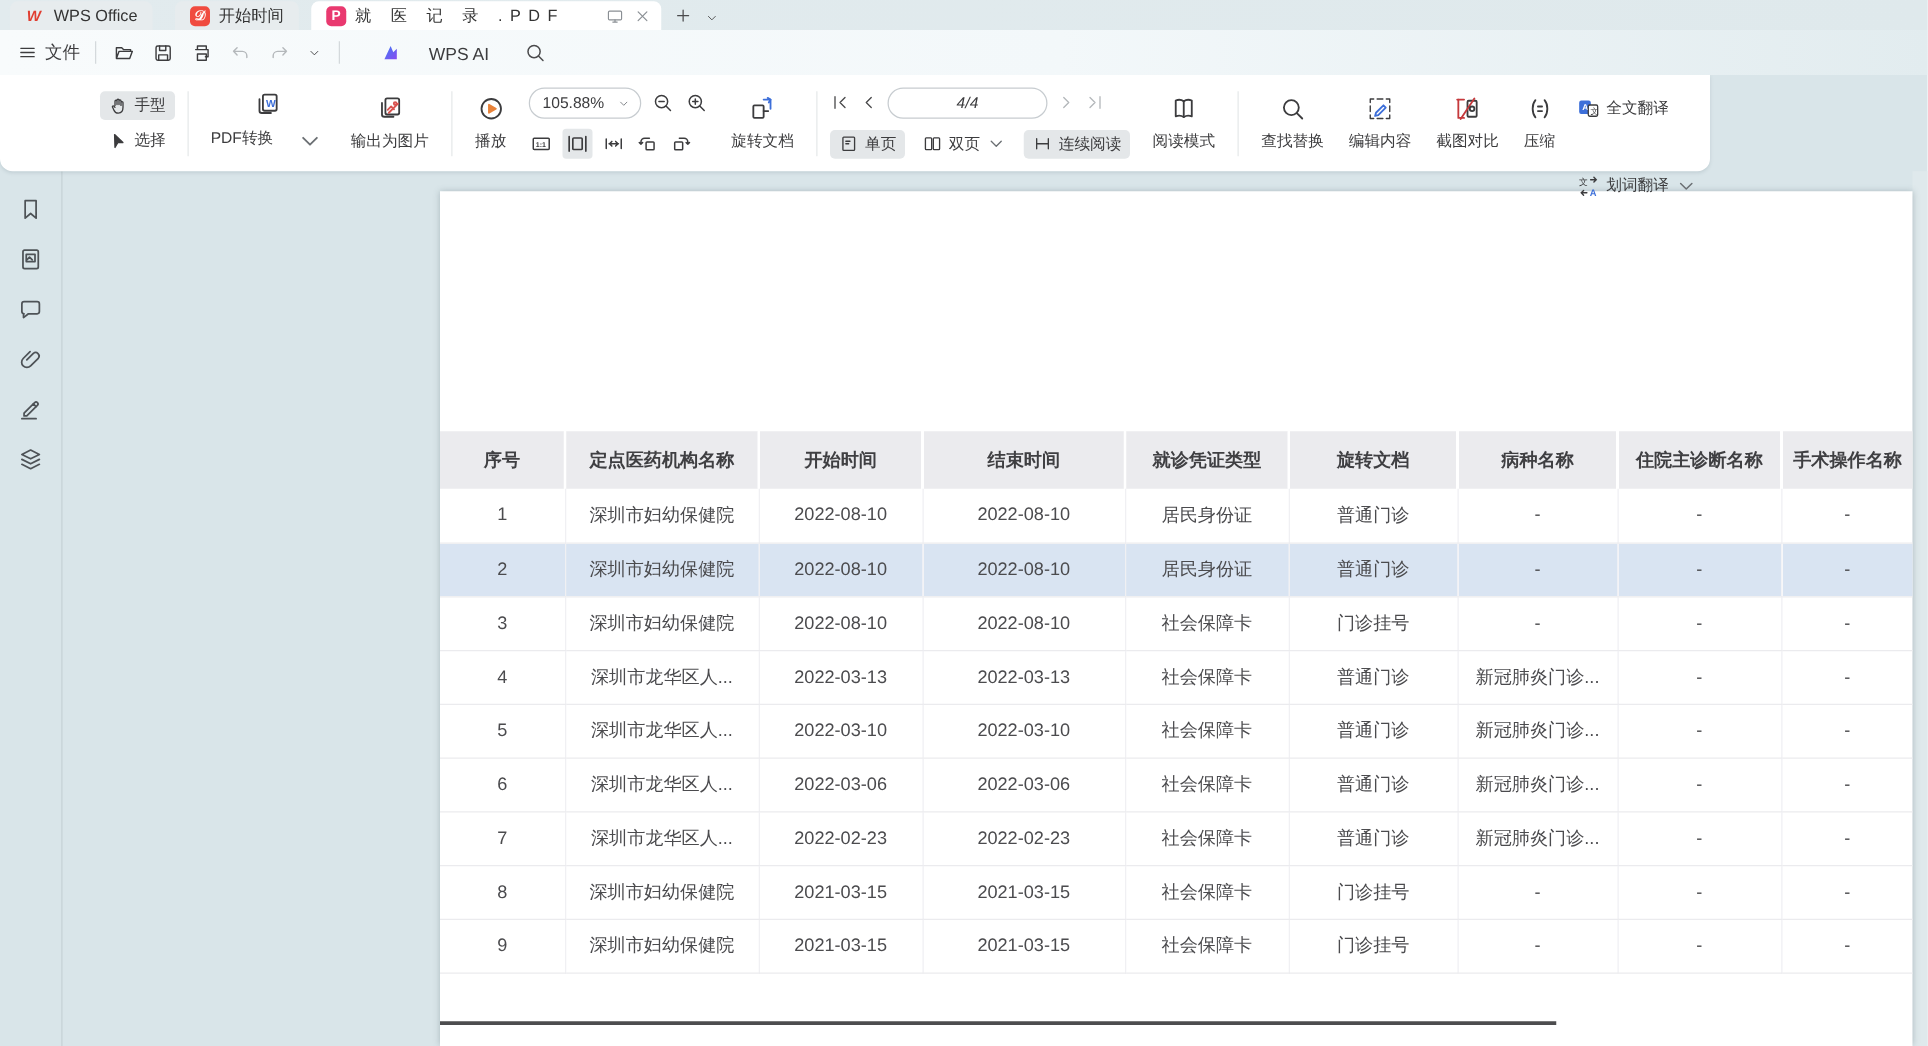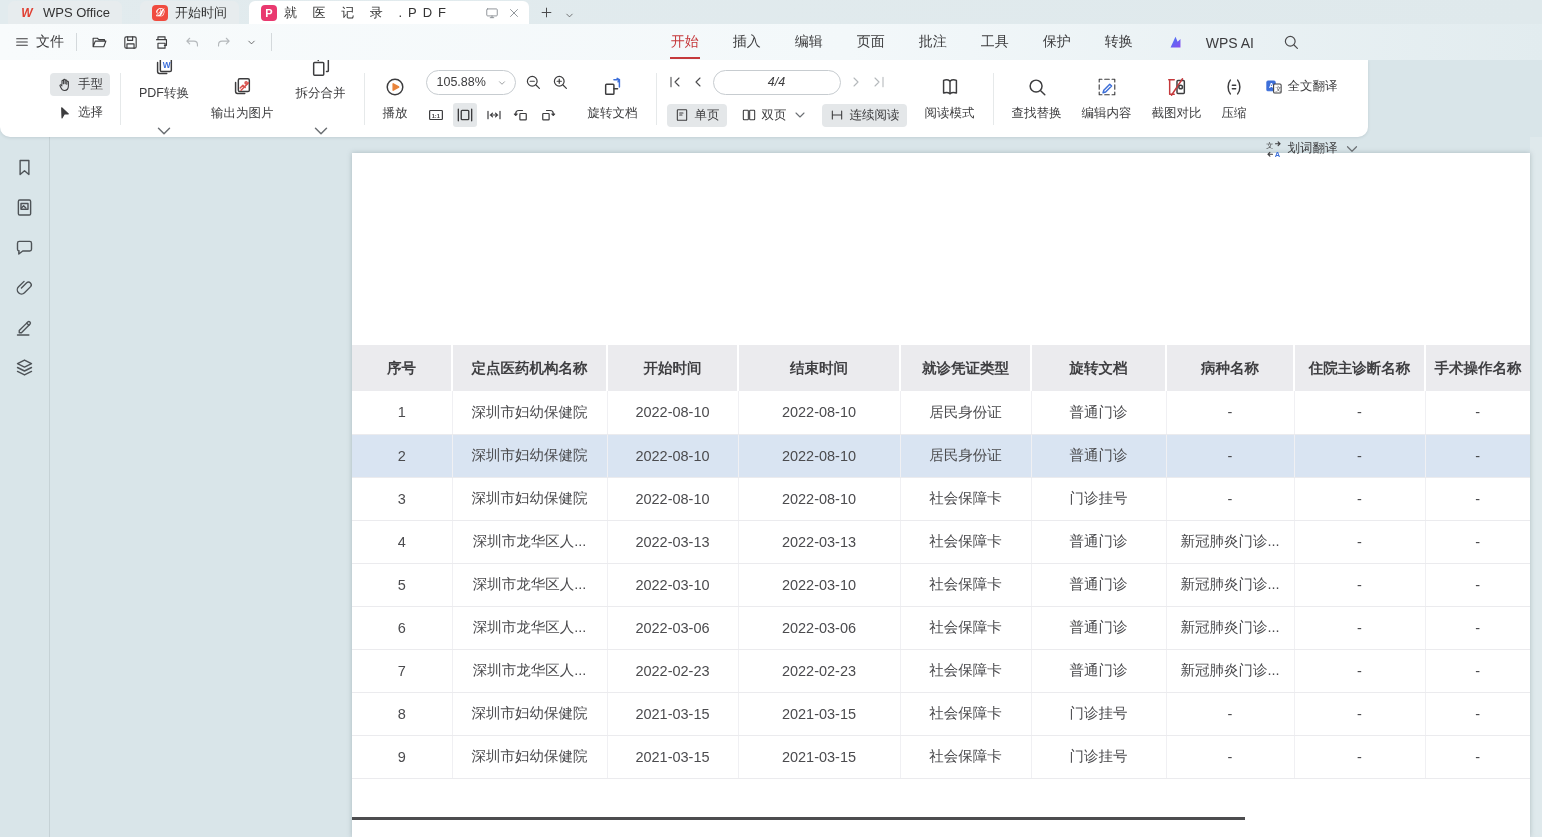--- a/index.html
+++ b/index.html
@@ -62,21 +62,21 @@
   .rgroup { display:flex; align-items:center; height:64px; padding:0 10px; }
   .rsep { width:1px; height:52px; background:#e6e9ea; flex:0 0 auto; }
   .stack2 { display:flex; flex-direction:column; justify-content:center; gap:5px; }
   .tool-sm { display:flex; align-items:center; gap:5px; font-size:12.5px; padding:3px 7px;
     border-radius:4px; cursor:pointer; white-space:nowrap; }
   .tool-sm .ic { width:16px; height:16px; }
   .sel { background:#e4e7e9; }
   .bigbtn { display:flex; flex-direction:column; align-items:center; justify-content:center;
     gap:7px; font-size:12.5px; padding:5px 8px; border-radius:4px; cursor:pointer; white-space:nowrap; }
   .bigbtn .ic { width:22px; height:22px; }
-  .bigbtn .lbl { display:flex; align-items:center; gap:18px;flex-direction:column; }
+  .bigbtn .lbl { display:flex; gap:18px; }
   .chev { width:10px; height:10px; color:#6b6f73; }
   .rowline { display:flex; align-items:center; gap:7px; height:28px; }
   .zoom-box { display:flex; align-items:center; justify-content:space-between;
     width:90px; height:25px; border:1px solid #c7ccd0; border-radius:13px;
     padding:0 8px 0 10px; font-size:12.5px; cursor:pointer; }
   .page-box { display:flex; align-items:center; justify-content:center;
     width:128px; height:25px; border:1px solid #c7ccd0; border-radius:13px;
     font-size:12.5px; cursor:pointer;font-style:italic; }
   .icbtn { width:20px; height:20px; cursor:pointer; padding:1px; border-radius:3px; }
   .icbtn.sel { padding:2px; width:24px; height:24px; }
@@ -175,30 +175,20 @@
           <path d="M8 6 4 10l4 4M4 10h10a5 5 0 0 1 5 5v2"></path>
         </svg></span>
     <span class="ic disabled"><svg viewBox="0 0 24 24" width="100%" height="100%" fill="none" stroke="currentColor" stroke-width="1.6" stroke-linecap="round" stroke-linejoin="round">
           <path d="M16 6l4 4-4 4M20 10H10a5 5 0 0 0-5 5v2"></path>
         </svg></span>
     <span class="ic" style="width:11px"><svg viewBox="0 0 24 24" width="100%" height="100%" fill="none" stroke="currentColor" stroke-width="1.6" stroke-linecap="round" stroke-linejoin="round">
           <path d="M6 9l6 6 6-6"></path>
         </svg></span>
   </div>
   <div class="vsep"></div>
-  <div class="menu-items" id="menu-items">
-      <div class="menu-item active">开始</div>
-      <div class="menu-item">插入</div>
-      <div class="menu-item">编辑</div>
-      <div class="menu-item">页面</div>
-      <div class="menu-item">批注</div>
-      <div class="menu-item">工具</div>
-      <div class="menu-item">保护</div>
-      <div class="menu-item">转换</div>
-    </div>
   <div class="wps-ai">
     <span class="ic"><svg viewBox="0 0 24 24" width="100%" height="100%">
           <defs>
             <linearGradient id="aig" x1="0" y1="0" x2="1" y2="1">
               <stop offset="0" stop-color="#3f7bf5"></stop>
               <stop offset="1" stop-color="#8a4bf0"></stop>
             </linearGradient>
           </defs>
           <path d="M5 19 L12 4 L15 11 L19 7 L19 19 Z" fill="url(#aig)"></path>
         </svg></span>
@@ -248,32 +238,20 @@
     <div class="bigbtn">
       <span class="ic"><svg viewBox="0 0 24 24" width="100%" height="100%" fill="none" stroke="currentColor" stroke-width="1.6" stroke-linecap="round" stroke-linejoin="round">
             <path d="M5 7v10a2 2 0 0 0 2 2h8"></path>
             <rect x="8" y="3" width="12" height="14" rx="1.5"></rect>
             <path d="M10 13l3-3 2.5 2.5" stroke="#d9534f"></path>
             <circle cx="16.5" cy="7.5" r="1.2" stroke="#d9534f"></circle>
             <path d="M11 15.5l8-8" stroke="#d9534f"></path>
           </svg></span>
       <span class="lbl">
           <span>输出为图片</span>
-        </span>
-    </div>
-    <div class="bigbtn">
-      <span class="ic"><svg viewBox="0 0 24 24" width="100%" height="100%" fill="none" stroke="currentColor" stroke-width="1.6" stroke-linecap="round" stroke-linejoin="round">
-            <path d="M9 5V4a1 1 0 0 1 1-1h9a1 1 0 0 1 1 1v12a1 1 0 0 1-1 1h-1"></path>
-            <rect x="4" y="7" width="11" height="14" rx="1"></rect>
-          </svg></span>
-      <span class="lbl">
-          <span>拆分合并</span>
-          <span class="ic chev"><svg viewBox="0 0 24 24" width="100%" height="100%" fill="none" stroke="currentColor" stroke-width="1.6" stroke-linecap="round" stroke-linejoin="round">
-              <path d="M6 9l6 6 6-6"></path>
-            </svg></span>
         </span>
     </div>
   </div>
   <div class="rsep"></div>
 
   <div class="rgroup" style="gap:10px">
     <div class="bigbtn">
       <span class="ic"><svg viewBox="0 0 24 24" width="100%" height="100%" fill="none" stroke="currentColor" stroke-width="1.6" stroke-linecap="round" stroke-linejoin="round">
             <circle cx="12" cy="12" r="8.5"></circle>
             <path d="M10 8.5v7l6-3.5z" fill="#e8833a" stroke="#e8833a"></path>

